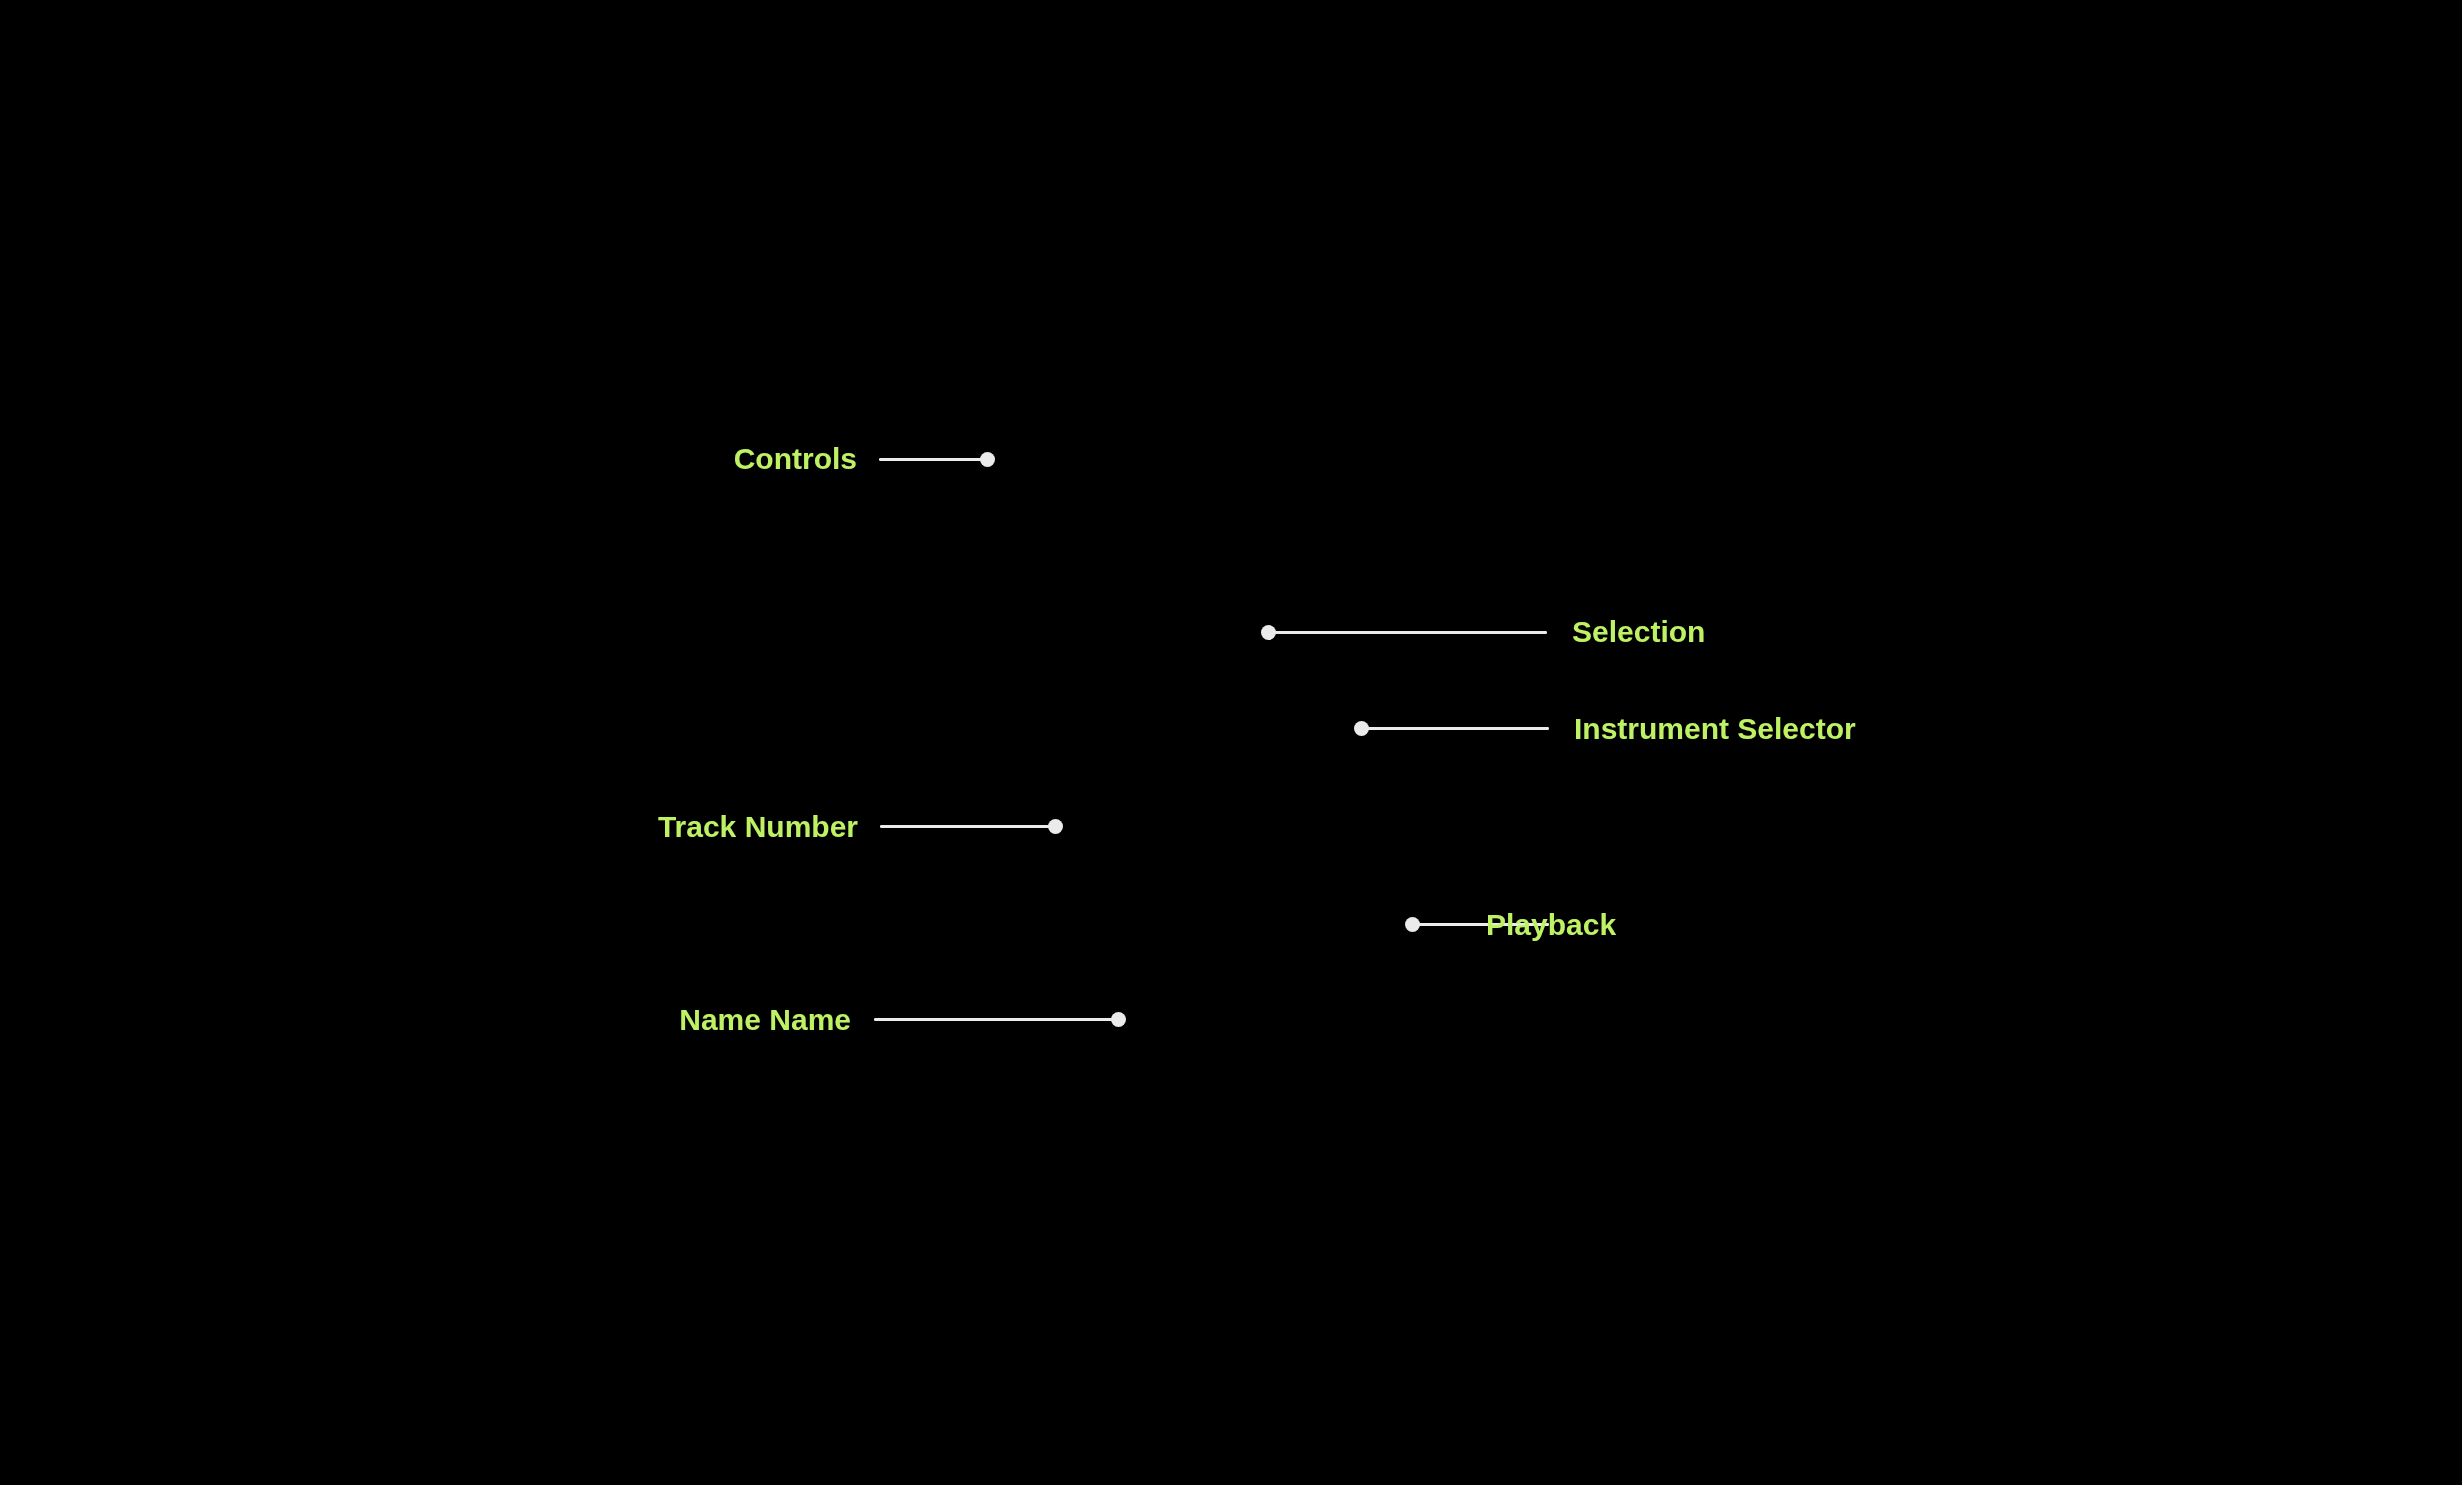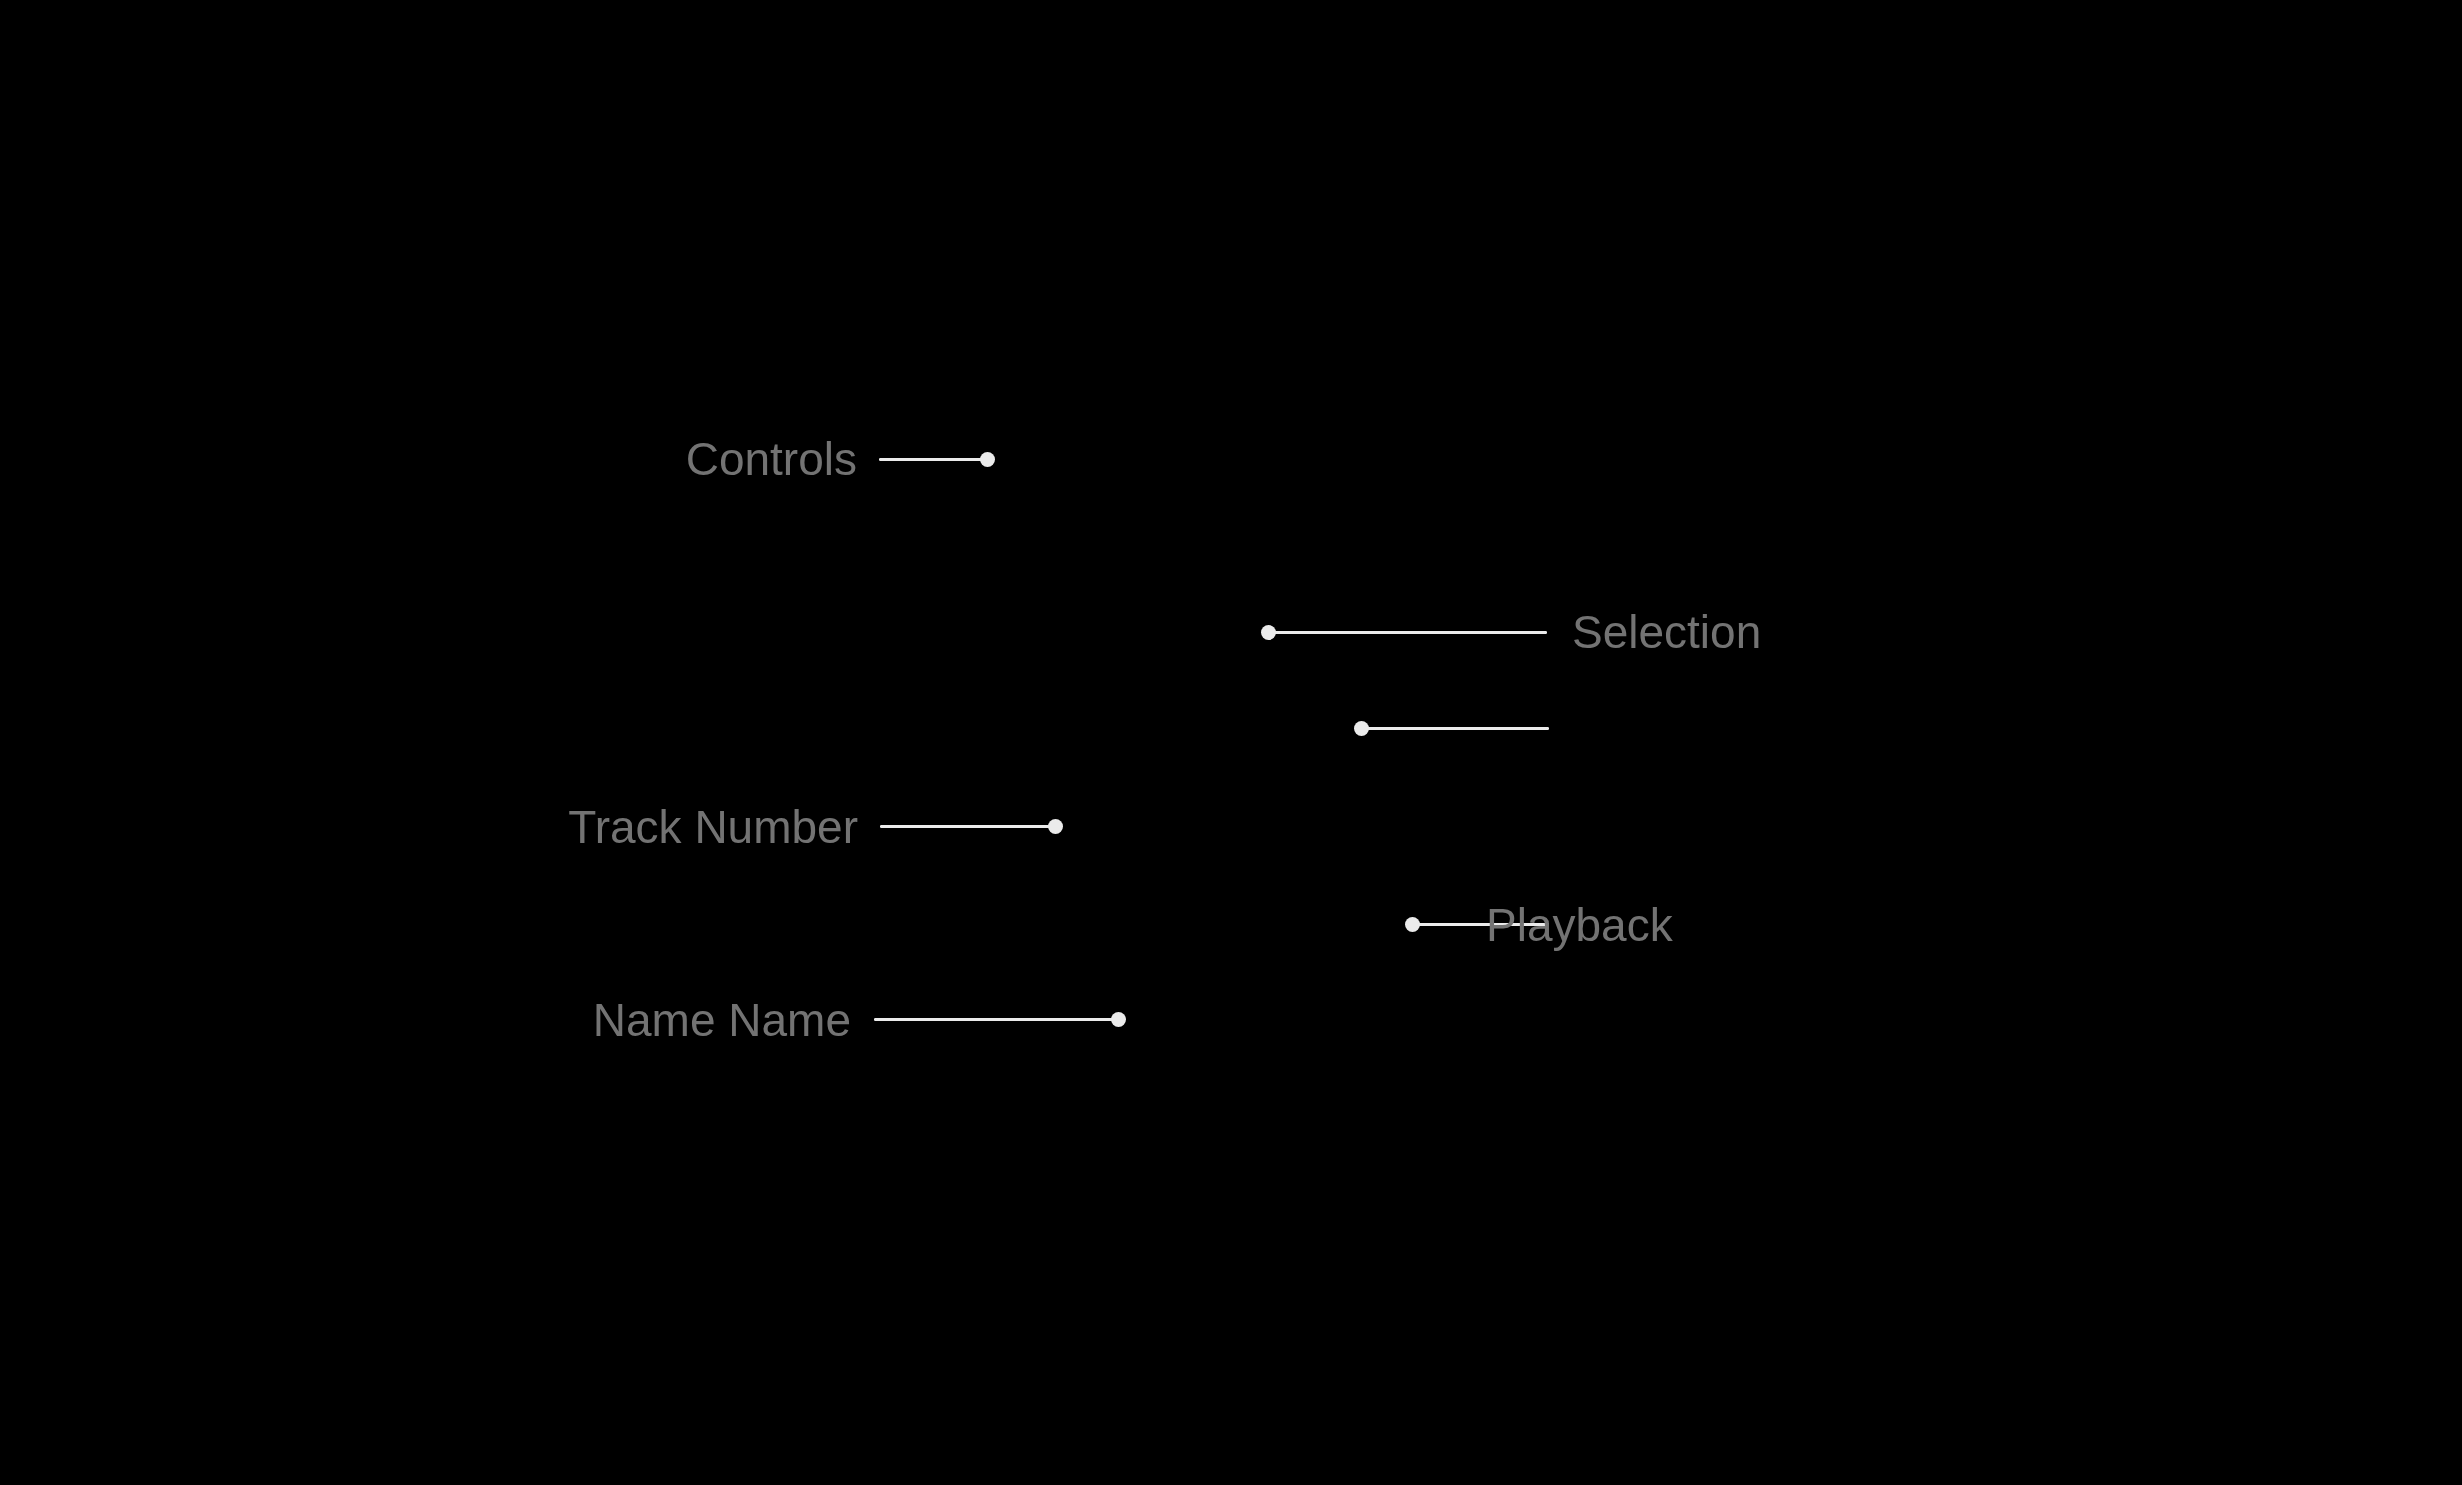--- a/index.html
+++ b/index.html
@@ -12,24 +12,24 @@
     font-family: "Liberation Sans", sans-serif;
   }
   .overlay {
     position: relative;
     width: 2462px;
     height: 1485px;
     background: #000000;
   }
   .callout-label {
     position: absolute;
-    color: #737373;
-    font-size: 46px;
+    color: #bef264;
+    font-size: 30px;
     line-height: 46px;
-    font-weight: 400;
+    font-weight: 700;
     white-space: nowrap;
   }
   .callout-label.align-right { text-align: right; }
   .callout-line {
     position: absolute;
     height: 2.5px;
     background: #ebebeb;
     border-radius: 1.2px;
   }
   .callout-dot {
@@ -48,20 +48,21 @@
   <div class="callout-label align-right" style="right:1605px; top:436px;">Controls</div>
   <div class="callout-line" style="left:879px; top:458px; width:108px;"></div>
   <div class="callout-dot" style="left:980px; top:452px;"></div>
 
   <div class="callout-line" style="left:1268px; top:631px; width:279px;"></div>
   <div class="callout-dot" style="left:1261px; top:625px;"></div>
   <div class="callout-label" style="left:1572px; top:609px;">Selection</div>
 
   <div class="callout-line" style="left:1361px; top:727px; width:188px;"></div>
   <div class="callout-dot" style="left:1354px; top:721px;"></div>
+  <div class="callout-label" style="left:1574px; top:706px;">Instrument Selector</div>
 
   <div class="callout-label align-right" style="right:1604px; top:804px;">Track Number</div>
   <div class="callout-line" style="left:880px; top:825px; width:176px;"></div>
   <div class="callout-dot" style="left:1048px; top:819px;"></div>
 
   <div class="callout-line" style="left:1413px; top:923px; width:136px;"></div>
   <div class="callout-dot" style="left:1405px; top:917px;"></div>
   <div class="callout-label" style="left:1486px; top:902px;">Playback</div>
 
   <div class="callout-label align-right" style="right:1611px; top:997px;">Name Name</div>

